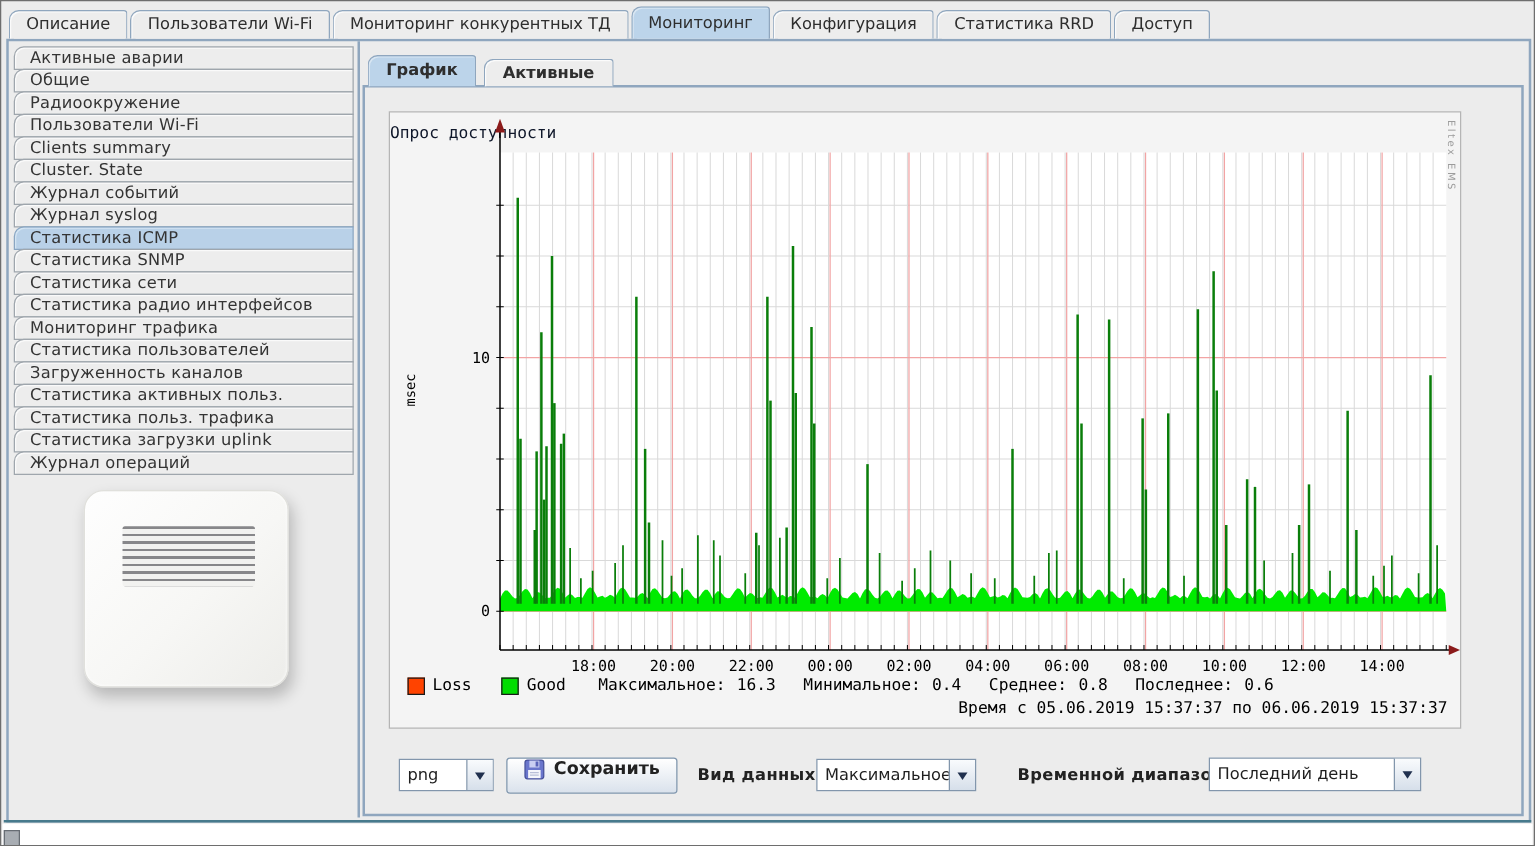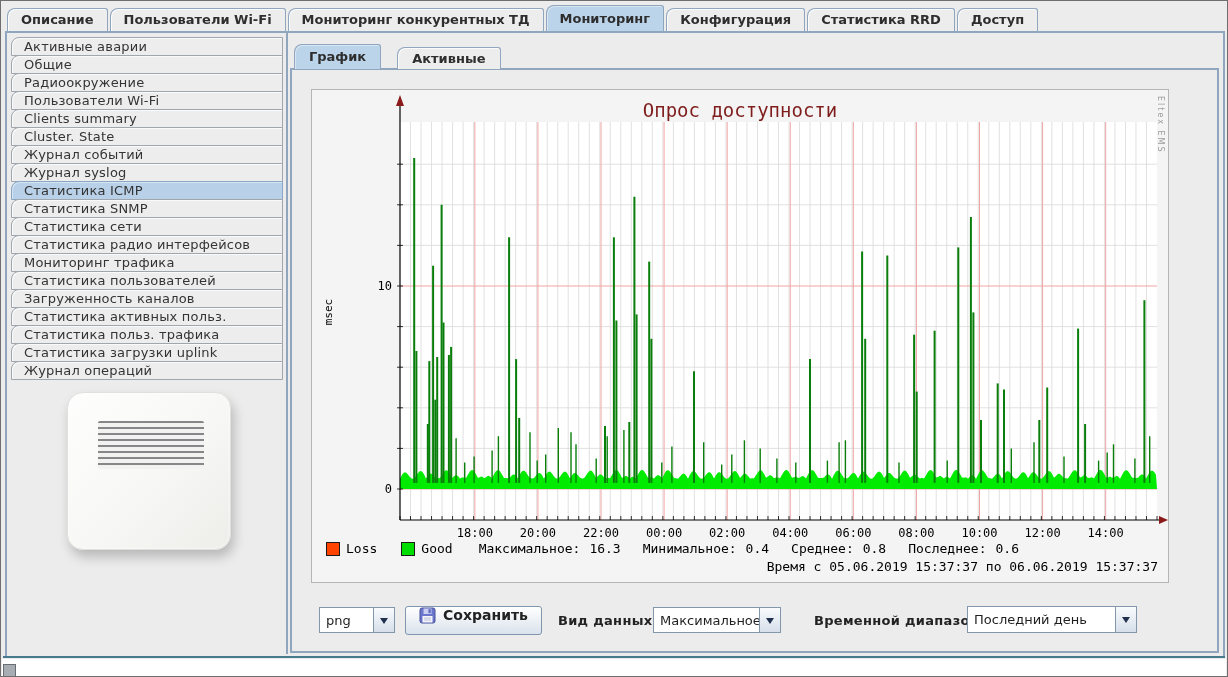--- a/index.html
+++ b/index.html
@@ -3,21 +3,21 @@
 <meta charset="utf-8">
 <style>
   html,body{margin:0;padding:0;background:#fff;}
   body{font-family:"DejaVu Sans","Liberation Sans",sans-serif;}
   #app{position:relative;width:1226px;height:675px;background:#ECECEC;border:1px solid #6E6E6E;overflow:hidden;}
 
   
   .tabbar{position:absolute;left:6px;top:5px;height:25px;display:flex;align-items:flex-end;gap:2px;z-index:5;}
   .tab{height:22px;line-height:22px;padding:0 13px;background:#EDEDED;
        border:1px solid #8FA6BE;border-bottom:none;border-radius:8px 3px 0 0;
-       font-size:13px;font-weight:bold;color:#2E2E2E;cursor:default;box-shadow:inset 1px 1px 0 #FBFBFB;}
+       font-size:13px;font-weight:normal;color:#2E2E2E;cursor:default;box-shadow:inset 1px 1px 0 #FBFBFB;}
   .tab.selected{height:25px;line-height:25px;background:#BCD4EA;box-shadow:inset 1px 1px 0 #D8E6F2;}
 
   
   .main-panel{position:absolute;left:4px;top:30px;width:1216px;height:623px;
       background:#ECECEC;border:2px solid #8FA6BE;}
   .v-divider{position:absolute;left:285px;top:32px;width:2px;height:621px;background:#8FA6BE;}
 
   
   .side-item{position:relative;width:258px;height:17px;line-height:17px;margin-top:-1px;
       background:#EDEDED;border:1px solid #9FA6AD;border-radius:8px 0 0 0;
@@ -30,33 +30,33 @@
   .ap{position:absolute;left:64px;top:391px;width:170px;height:166px;}
   .ap-body{position:absolute;left:2px;top:0;width:162px;height:156px;
       background:linear-gradient(135deg,#FEFEFE 0%,#F7F7F5 55%,#EDEDEA 100%);
       border:1px solid #E0E0DC;border-radius:16px;
       box-shadow:3px 7px 12px rgba(0,0,0,.22), inset 0 0 3px #FFFFFF;}
   .ap-grille{position:absolute;left:30px;top:28px;width:106px;height:48px;
       background:repeating-linear-gradient(180deg,#87878A 0px,#87878A 2px,#F2F2F0 2px,#F2F2F0 6px);
       border-radius:2px;}
 
   
-  .inner-tabbar{position:absolute;left:293px;top:44px;height:24px;display:flex;align-items:flex-end;gap:16px;z-index:4;text-align:right;}
+  .inner-tabbar{position:absolute;left:293px;top:44px;height:24px;display:flex;align-items:flex-end;gap:6px;z-index:4;text-align:right;}
   .inner-tab{height:21px;line-height:21px;padding:0 14px;background:#EDEDED;
       border:1px solid #8FA6BE;border-bottom:none;border-radius:8px 3px 0 0;
       font-size:13px;font-weight:bold;color:#2E2E2E;box-shadow:inset 1px 1px 0 #FBFBFB;}
   .inner-tab.selected{height:24px;line-height:24px;background:#BCD4EA;box-shadow:inset 1px 1px 0 #D8E6F2;}
   .sub-panel{position:absolute;left:289px;top:67px;width:925px;height:581px;
       background:#ECECEC;border:2px solid #8FA6BE;}
 
   
   .chart{position:absolute;left:310px;top:88px;width:856px;height:492px;background:#F4F4F4;
       border:1px solid #B5B5B5;z-index:2;}
-  .chart-title{position:absolute;left:0;top:9px;width:100%;text-align:center;
-      font-family:"DejaVu Sans Mono","Liberation Mono",monospace;font-size:19px;color:#7f1d1d;}
+  .chart-title{position:absolute;left:0;top:9px;width:100%;text-align:left;
+      font-family:"DejaVu Sans Mono","Liberation Mono",monospace;font-size:13px;color:#0f172a;}
   .chart svg{position:absolute;left:0;top:0;}
   .cht{font-family:"DejaVu Sans Mono","Liberation Mono",monospace;font-size:12px;fill:#000;}
   .chs{font-size:11px;}
   .legend{position:absolute;left:14px;top:451px;display:flex;align-items:center;
       font-family:"DejaVu Sans Mono","Liberation Mono",monospace;font-size:13px;color:#000;}
   .lg-sq{width:12px;height:12px;border:1px solid #1A1A1A;margin-right:6px;}
   .lg-label{margin-right:24px;}
   .stat-label{margin-left:2px;}
   .stat-value{margin-left:9px;margin-right:20px;}
   .time-range{position:absolute;right:10px;top:469px;

